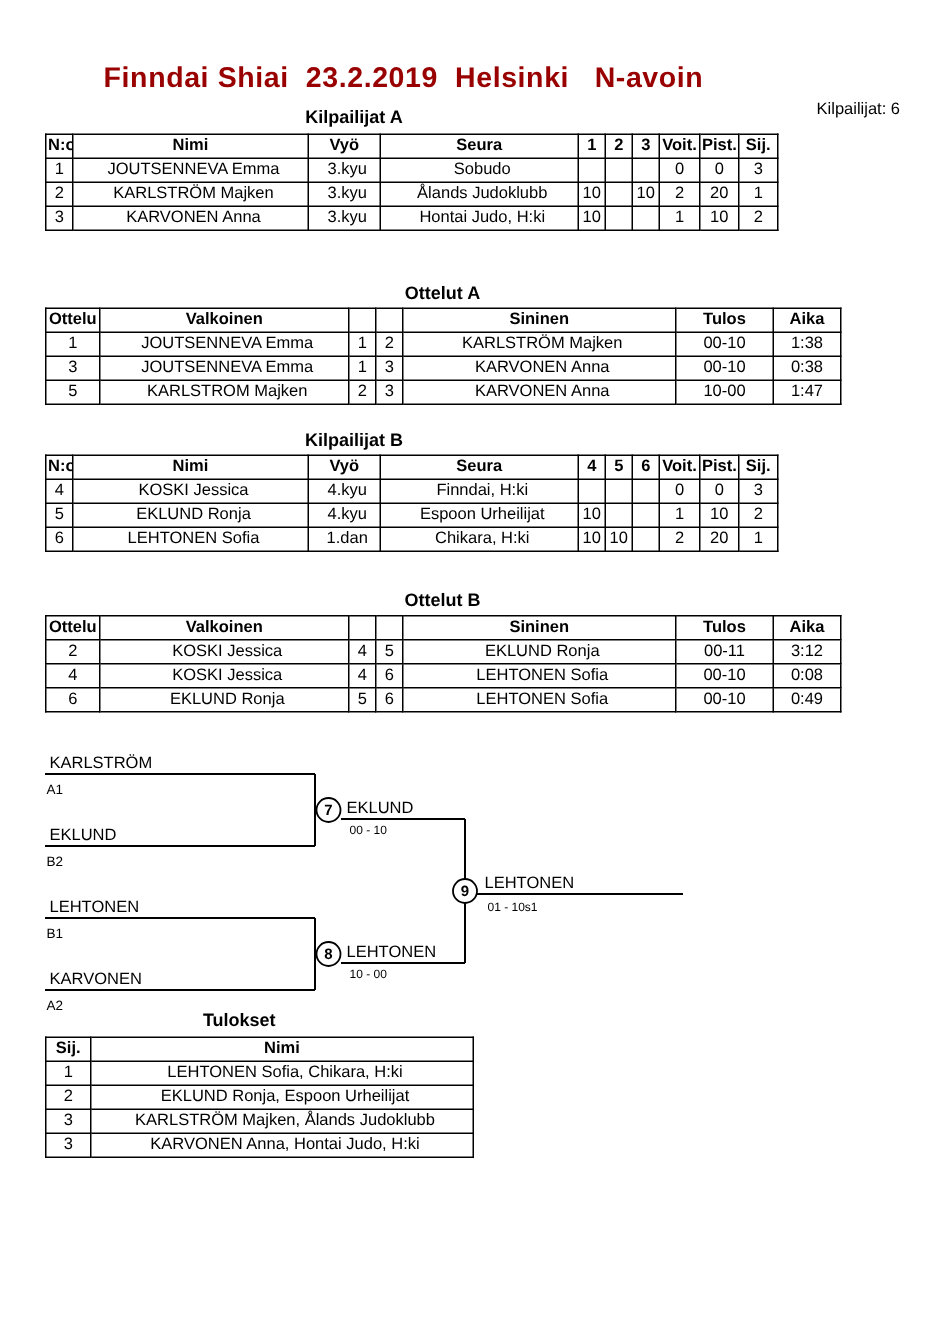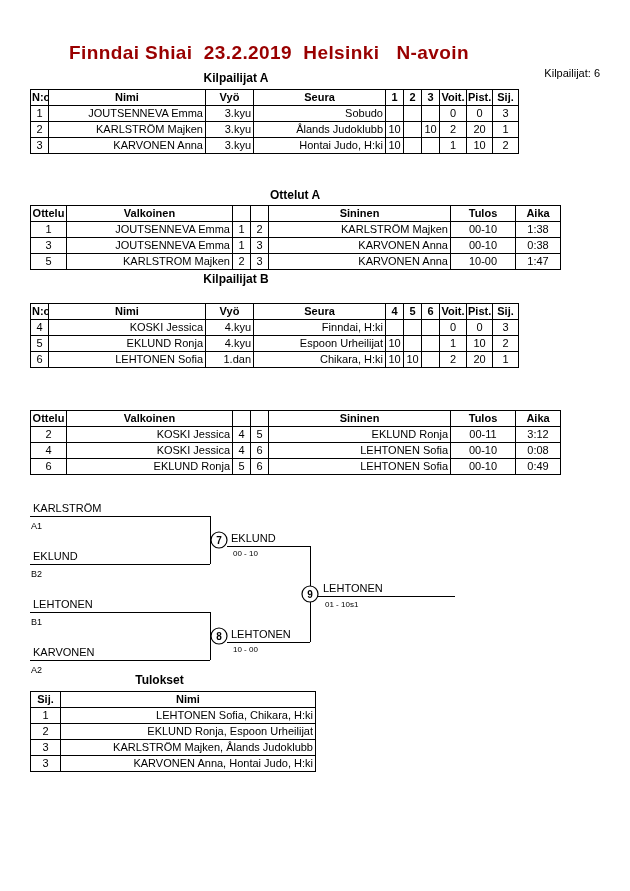--- a/index.html
+++ b/index.html
@@ -8,21 +8,21 @@
   #page { position: relative; width: 630px; height: 891px; background: #fff; overflow: hidden; }
   .abs { position: absolute; }
   #title { top: 42px; left: 0; width: 538px; text-align: center; font-size: 19px; font-weight: bold;
            color: #990000; white-space: pre; letter-spacing: .4px; }
   #count { top: 67px; left: 500px; width: 100px; text-align: right; font-size: 11px; }
   .sec-heading { font-weight: bold; font-size: 12px; text-align: center; }
   table.sheet { position: absolute; border-collapse: collapse; table-layout: fixed; background: #fff; }
   .sheet th, .sheet td { border: 1px solid #000; height: 15px; padding: 0 2px; font-size: 11px;
            line-height: 15px; white-space: nowrap; overflow: hidden; text-align: center; vertical-align: middle; }
   .sheet th { font-weight: bold; padding: 0 1px; }
-  .sheet td.left { text-align: right; padding-left: 6px; }
+  .sheet td.left { text-align: center; padding-left: 6px; }
   #bracket { position: absolute; left: 0; top: 498px; }
   #bracket line { stroke: #000; stroke-width: 1; shape-rendering: crispEdges; }
   #bracket circle { fill: #fff; stroke: #000; stroke-width: 1.2; }
   #bracket text { fill: #000; font-family: "Liberation Sans", sans-serif; }
   .seed { font-size: 11px; }
   .code { font-size: 9px; }
   .winner { font-size: 11px; }
   .score { font-size: 8px; }
   .mnum { font-size: 10px; font-weight: bold; }
 </style>
@@ -144,21 +144,21 @@
       <td class="left">KARLSTROM Majken</td>
       <td>2</td>
       <td>3</td>
       <td class="left">KARVONEN Anna</td>
       <td>10-00</td>
       <td>1:47</td>
     </tr>
   </tbody>
     </table>
 
-  <div class="abs sec-heading" style="left:30px; top:272px; width:412px;">Kilpailijat B</div>
+  <div class="abs sec-heading" style="left:30px; top:286px; width:412px;">Kilpailijat B</div>
   <table class="sheet" style="left:30px; top:303px; width:488px;">
     <colgroup>
       <col style="width:18px">
         <col style="width:157px">
         <col style="width:48px">
         <col style="width:132px">
       <col style="width:18px">
         <col style="width:18px">
         <col style="width:18px">
       <col style="width:27px">
@@ -210,20 +210,21 @@
       <td>10</td>
       <td>10</td>
       <td></td>
       <td>2</td>
       <td>20</td>
       <td>1</td>
     </tr>
   </tbody>
     </table>
 
+  <div class="abs sec-heading" style="left:30px; top:393px; width:530px;">Ottelut B</div>
   <table class="sheet" style="left:30px; top:410px; width:530px;">
     <colgroup>
       <col style="width:36px">
         <col style="width:166px">
         <col style="width:18px">
         <col style="width:18px">
       <col style="width:182px">
         <col style="width:65px">
         <col style="width:45px">
     </colgroup>

